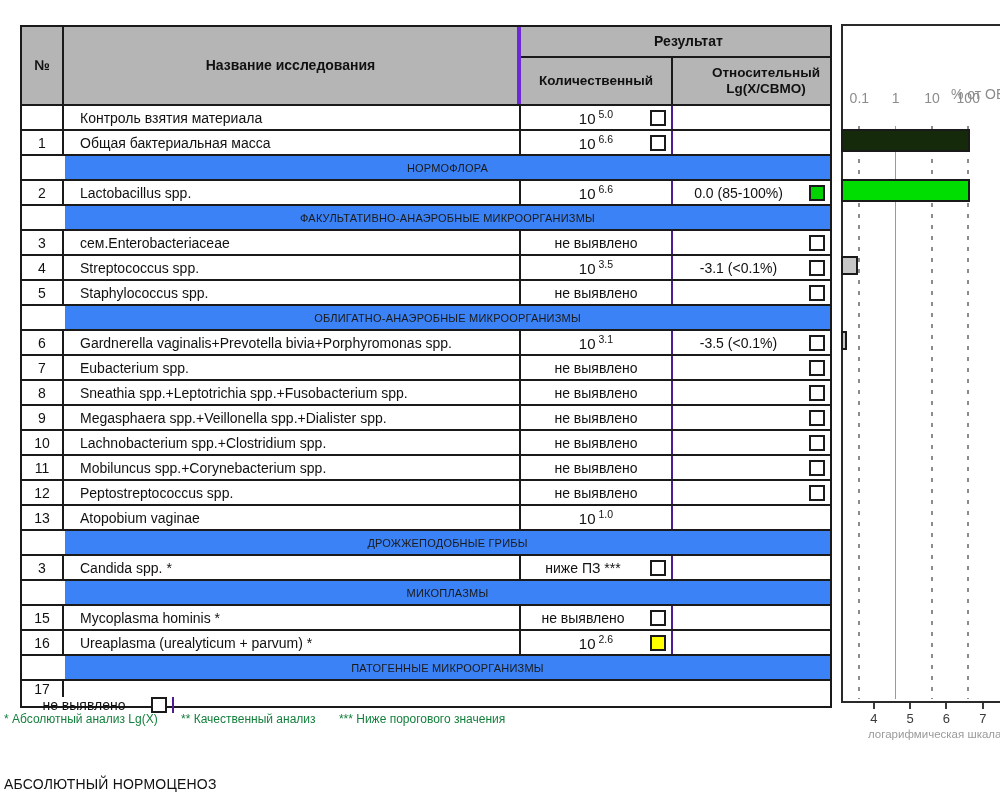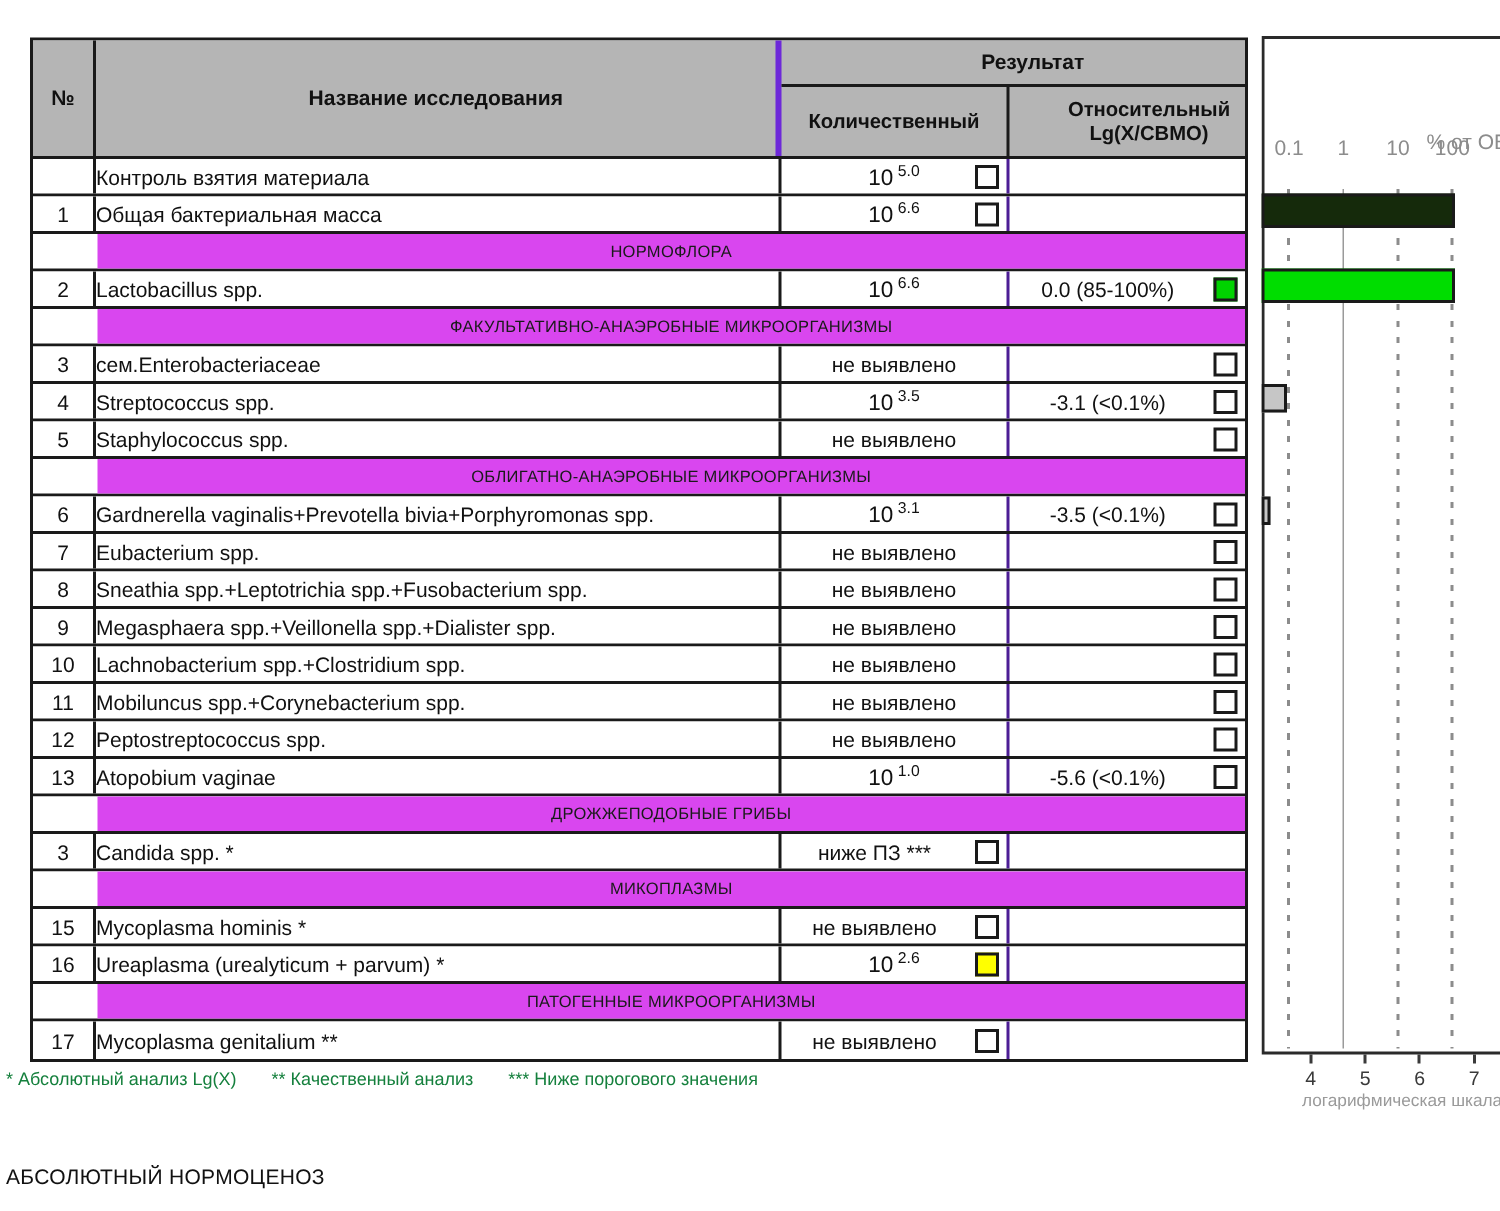--- a/index.html
+++ b/index.html
@@ -13,27 +13,27 @@
          grid-template-rows:31px 46px;background:#b5b5b5;border-bottom:2px solid #1a1a1a;}
   .th{display:flex;align-items:center;justify-content:center;font-weight:bold;
       font-size:14px;text-align:center;box-sizing:border-box;line-height:1.15;}
   .th-num{grid-row:1/3;grid-column:1;border-right:2px solid #1a1a1a;}
   .th-name{grid-row:1/3;grid-column:2;border-right:4px solid #6d28d9;}
   .th-result{grid-row:1;grid-column:3/5;border-bottom:2px solid #1a1a1a;padding-left:26px;}
   .th-quant{grid-row:2;grid-column:3;border-right:2px solid #1a1a1a;font-size:13.5px;}
   .th-rel{grid-row:2;grid-column:4;font-size:13.5px;padding-left:29px;}
 
   .trow{display:flex;height:25px;box-sizing:border-box;border-bottom:2px solid #1a1a1a;background:#fff;}
-  .trow:last-child{border-bottom:none;}
+  .trow:last-child{border-bottom:none;flex-direction:column;}
   .c{box-sizing:border-box;position:relative;display:flex;align-items:center;font-size:14px;}
   .c-num{width:42px;justify-content:center;border-right:2px solid #1a1a1a;}
-  .c-name{width:457px;padding-left:0;border-right:2px solid #1a1a1a;white-space:nowrap;overflow:hidden;}
+  .c-name{width:457px;padding-left:16px;border-right:2px solid #1a1a1a;white-space:nowrap;overflow:hidden;}
   .c-quant{width:152px;justify-content:center;border-right:2px solid #4c1d95;}
   .c-rel{flex:1;justify-content:center;}
-  .sec{flex:1;background:#d946ef;display:flex;align-items:center;justify-content:center;
+  .sec{flex:1;background:#3b82f6;display:flex;align-items:center;justify-content:center;
        font-size:11px;color:#1a1a1a;letter-spacing:.2px;margin-left:43px;}
   .expbase{font-size:15px;}
   .expsup{font-size:10.5px;vertical-align:6px;margin-left:3px;}
   .cbx{position:absolute;right:5px;top:50%;transform:translateY(-50%);
        width:12px;height:12px;border:2px solid #1a1a1a;background:#fff;}
   .cbx.green{background:#00d300;}
   .cbx.yellow{background:#ffff00;}
   .pad-cb{padding-right:26px;}
 
   
@@ -214,24 +214,20 @@
           </div>
           <div class="c c-rel">
             <span class="cbx"></span>
           </div>
         </div>
         <div class="trow">
           <div class="c c-num">13</div>
           <div class="c c-name">Atopobium vaginae</div>
           <div class="c c-quant">
             <span><span class="expbase">10</span><span class="expsup">1.0</span></span>
-          </div>
-          <div class="c c-rel">
-            <span class="pad-cb">-5.6 (&lt;0.1%)</span>
-            <span class="cbx"></span>
           </div>
         </div>
         <div class="trow">
           <div class="sec">ДРОЖЖЕПОДОБНЫЕ ГРИБЫ</div>
         </div>
         <div class="trow">
           <div class="c c-num">3</div>
           <div class="c c-name">Candida spp. *</div>
           <div class="c c-quant">
             <span class="pad-cb">ниже ПЗ ***</span>

